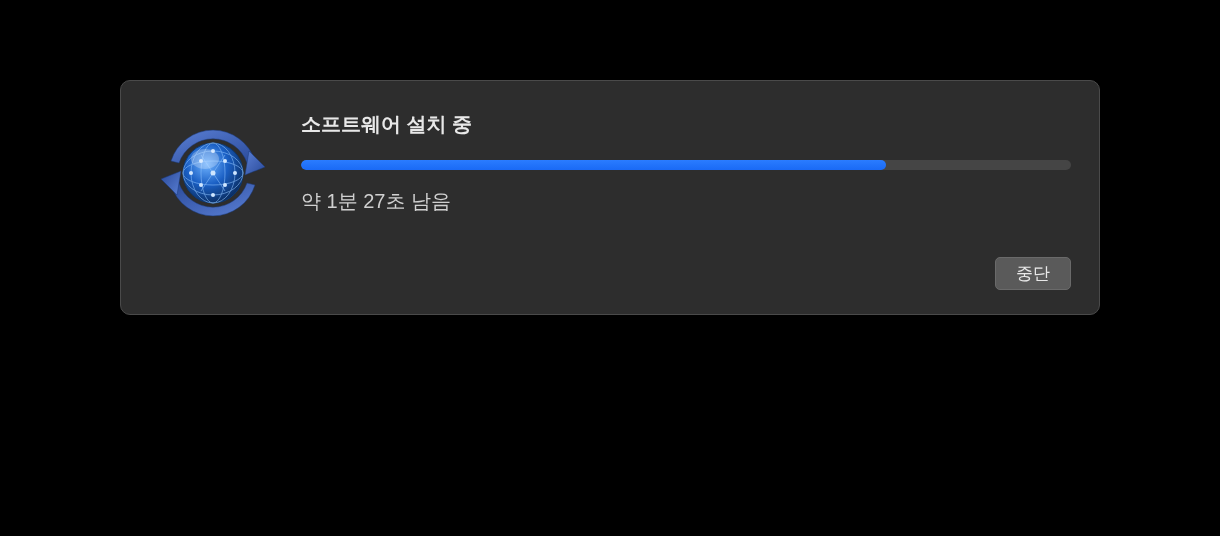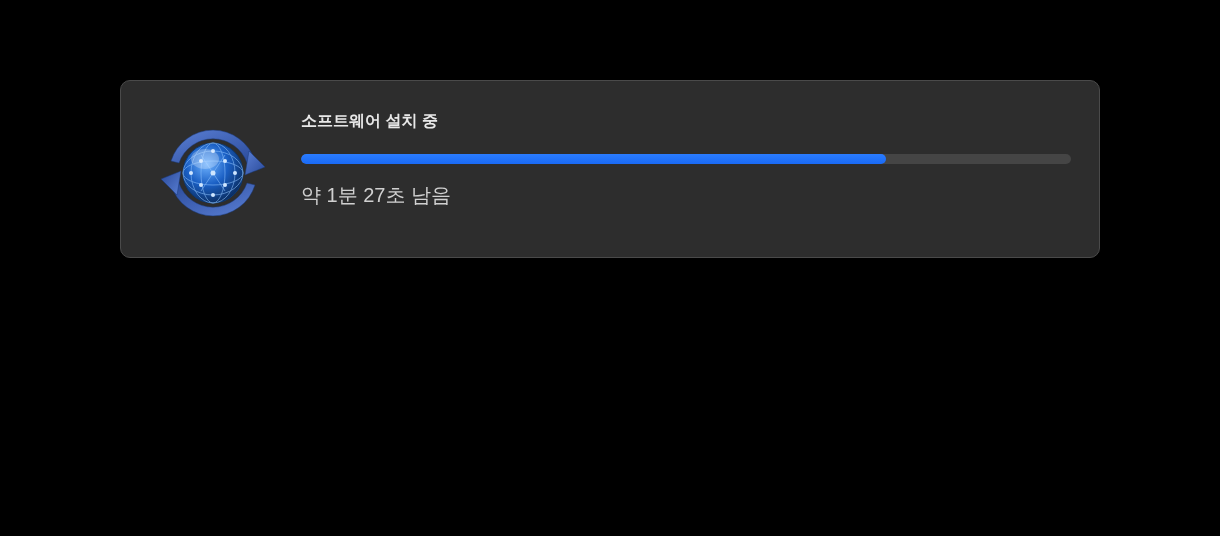--- a/index.html
+++ b/index.html
@@ -43,21 +43,21 @@
       margin-left: 4px;
     }
     
     .main {
       flex: 1;
       padding-top: 4px;
     }
     
     .title {
       color: #e8e8e8;
-      font-size: 16px;
+      font-size: 20px;
       font-weight: 700;
       margin-bottom: 22px;
     }
     
     .progress-track {
       width: 100%;
       height: 10px;
       background: #454545;
       border-radius: 5px;
       overflow: hidden;
@@ -160,13 +160,16 @@
       <div class="title">소프트웨어 설치 중</div>
 
       <div class="progress-track">
         <div class="progress-fill" style="width:76%"></div>
       </div>
 
       <div class="status">약 1분 27초 남음</div>
     </div>
   </div>
 
+  <div class="button-row">
+    <button class="btn-stop">중단</button>
+  </div>
 </div>
 
 </body></html>

